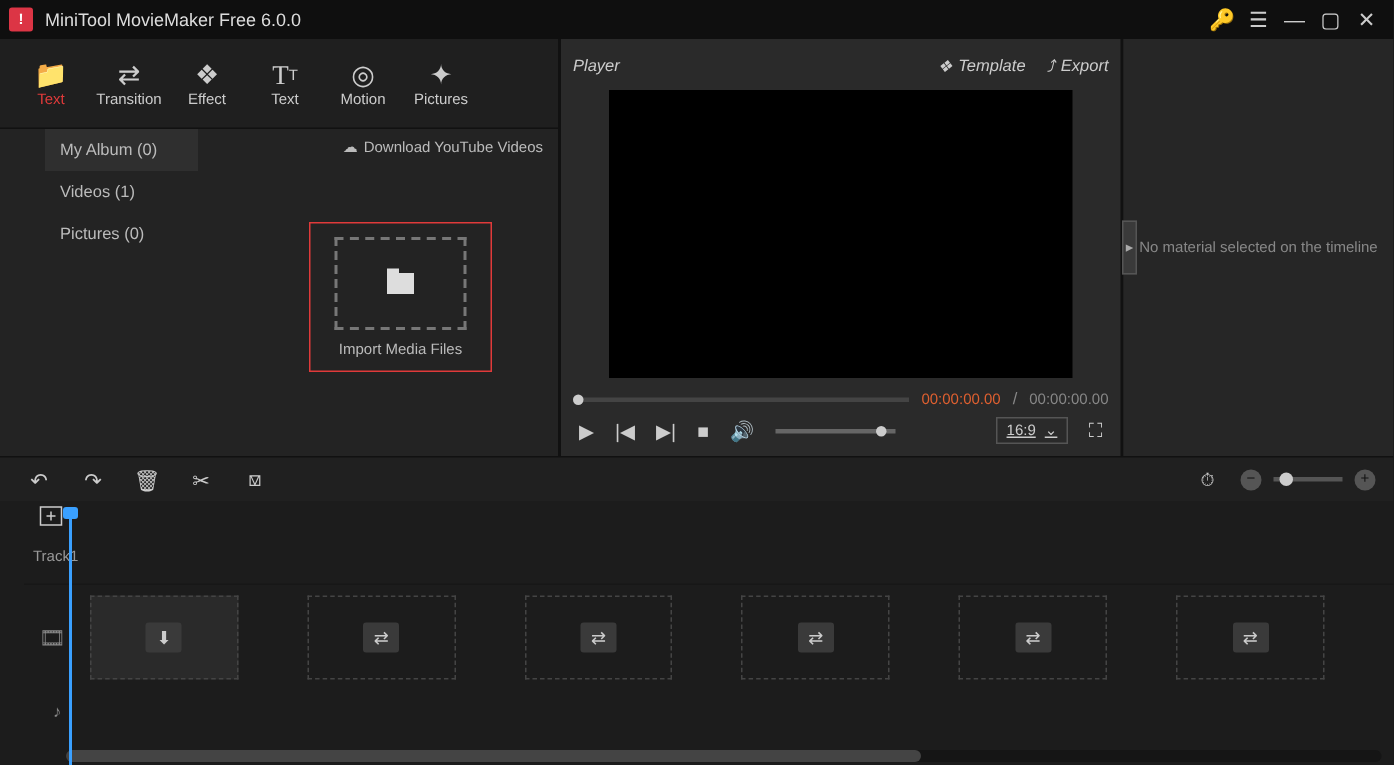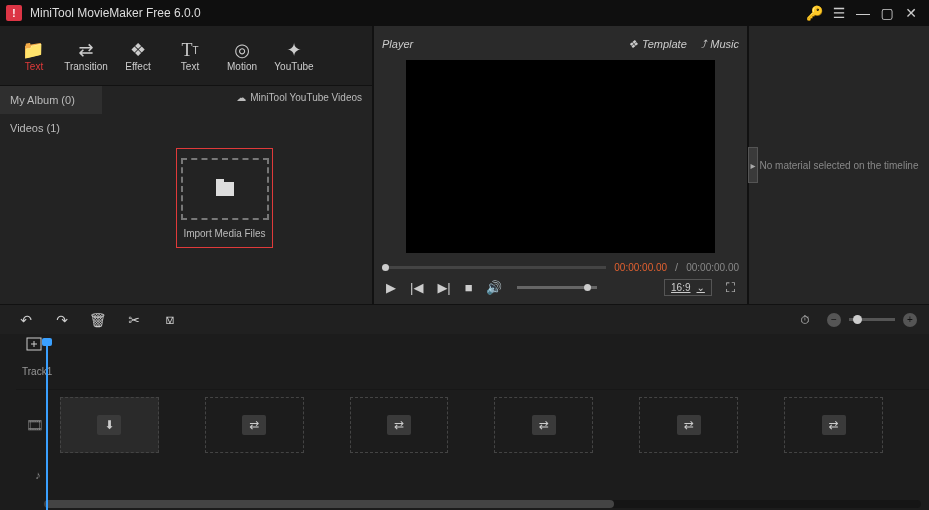--- a/index.html
+++ b/index.html
@@ -8,27 +8,27 @@
 .titlebar .logo { width: 16px; height: 16px; background: #dc3545; border-radius: 2px; display: flex; align-items: center; justify-content: center; color: #fff; font-size: 10px; font-weight: bold; margin-right: 8px; }
 .titlebar .title { color: #ddd; font-size: 12px; font-weight: normal; flex: 1; }
 .titlebar .ctrl { width: 24px; height: 20px; display: flex; align-items: center; justify-content: center; color: #ccc; cursor: pointer; font-size: 14px; }
 .titlebar .key { color: #e6b800; }
 .upper { display: flex; height: 278px; }
 .left-pane { width: 374px; background: #232323; border-right: 2px solid #111; display: flex; flex-direction: column; }
 .mode-tabs { height: 60px; background: #1f1f1f; display: flex; align-items: center; padding: 0 8px; border-bottom: 1px solid #111; }
 .tab { width: 52px; text-align: center; cursor: pointer; color: #ccc; font-size: 10px; }
 .tab.active { color: #e03a3a; }
 .tab .ic { font-size: 18px; height: 22px; display: flex; align-items: center; justify-content: center; }
-.sub { display: flex; flex: 1; }
+.sub { display: flex; flex: 1; padding-left: 30px; }
 .sidebar { width: 102px; background: #232323; }
 .sidebar .item { padding: 8px 10px; color: #bbb; font-size: 11px; cursor: pointer; }
 .sidebar .item.sel { background: #2f2f2f; }
 .media-area { flex: 1; position: relative; }
 .dl-link { position: absolute; top: 6px; right: 10px; color: #bbb; font-size: 10px; display: flex; align-items: center; gap: 4px; cursor: pointer; }
-.import-box { position: absolute; left: 74px; top: 62px; width: 97px; height: 100px; border: 1px solid #e03a3a; display: flex; flex-direction: column; align-items: center; justify-content: center; padding: 6px; cursor: pointer; }
+.import-box { position: absolute; left: 74px; top: 62px; width: 122px; height: 100px; border: 1px solid #e03a3a; display: flex; flex-direction: column; align-items: center; justify-content: center; padding: 6px; cursor: pointer; }
 .import-box .dash { border: 2px dashed #777; width: 88px; height: 62px; display: flex; align-items: center; justify-content: center; }
 .import-box .fold { width: 18px; height: 14px; background: #ddd; position: relative; }
 .import-box .fold:before { content: ""; position: absolute; top: -3px; left: 0; width: 8px; height: 3px; background: #ddd; }
 .import-box .lbl { color: #bbb; font-size: 10px; margin-top: 8px; }
 .player-pane { flex: 1; background: #2a2a2a; border-right: 2px solid #111; padding: 6px 8px; display: flex; flex-direction: column; }
 .player-head { display: flex; align-items: center; height: 24px; margin-bottom: 4px; font-style: italic; }
 .player-head .lbl { color: #ccc; font-size: 11px; flex: 1; }
 .player-head .btn { display: flex; align-items: center; gap: 4px; color: #ccc; cursor: pointer; margin-left: 14px; font-size: 11px; }
 .screen { flex: 1; background: #000; margin: 0 24px; }
 .progress { margin: 8px 0 4px; display: flex; align-items: center; gap: 8px; }
@@ -104,53 +104,54 @@
       <div class="tab">
         <div class="ic" style="font-family:serif;">T<span style="font-size:10px">T</span></div>
         <div>Text</div>
       </div>
       <div class="tab">
         <div class="ic">◎</div>
         <div>Motion</div>
       </div>
       <div class="tab">
         <div class="ic">✦</div>
-        <div>YouTube</div>
+        <div>Pictures</div>
       </div>
     </div>
     <div class="sub">
       <div class="sidebar">
         <div class="item sel">My Album (0)</div>
         <div class="item">Videos (1)</div>
+        <div class="item">Pictures (0)</div>
       </div>
       <div class="media-area">
         <div class="dl-link">
           <span>☁</span>
-          <span>MiniTool YouTube Videos</span>
+          <span>Download YouTube Videos</span>
         </div>
         <div class="import-box">
           <div class="dash">
             <div class="fold"></div>
           </div>
           <div class="lbl">Import Media Files</div>
         </div>
       </div>
     </div>
   </div>
 
   <div class="player-pane">
     <div class="player-head">
       <div class="lbl">Player</div>
       <div class="btn">
         <span>❖</span>
         <span>Template</span>
       </div>
       <div class="btn">
         <span>⤴</span>
-        <span>Music</span>
+        <span>Export</span>
       </div>
     </div>
     <div class="screen"></div>
     <div class="progress">
       <div class="bar"></div>
       <span class="t1">00:00:00.00</span>
       <span class="tsep">/</span>
       <span class="t2">00:00:00.00</span>
     </div>
     <div class="pctrls">

